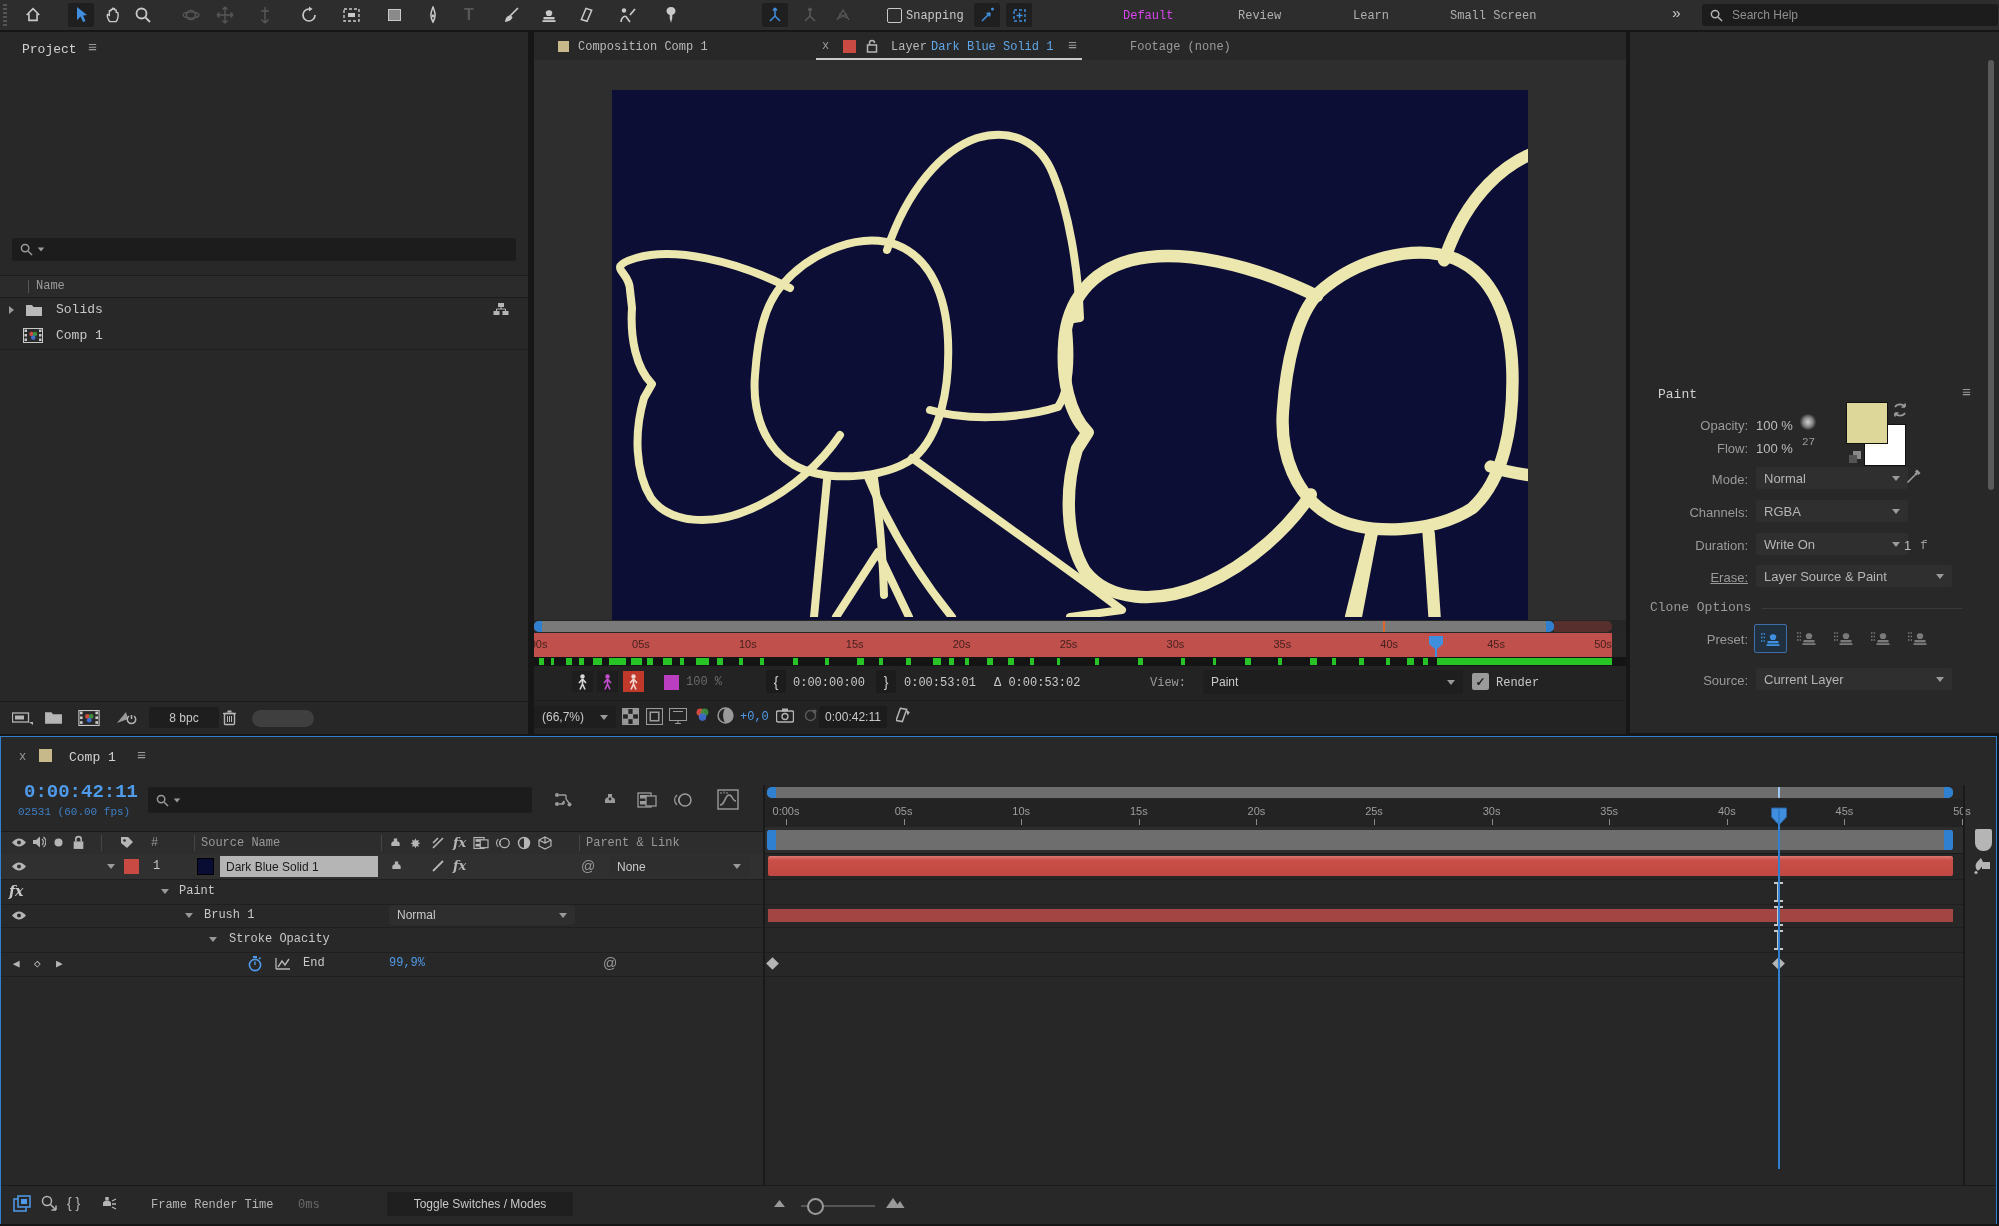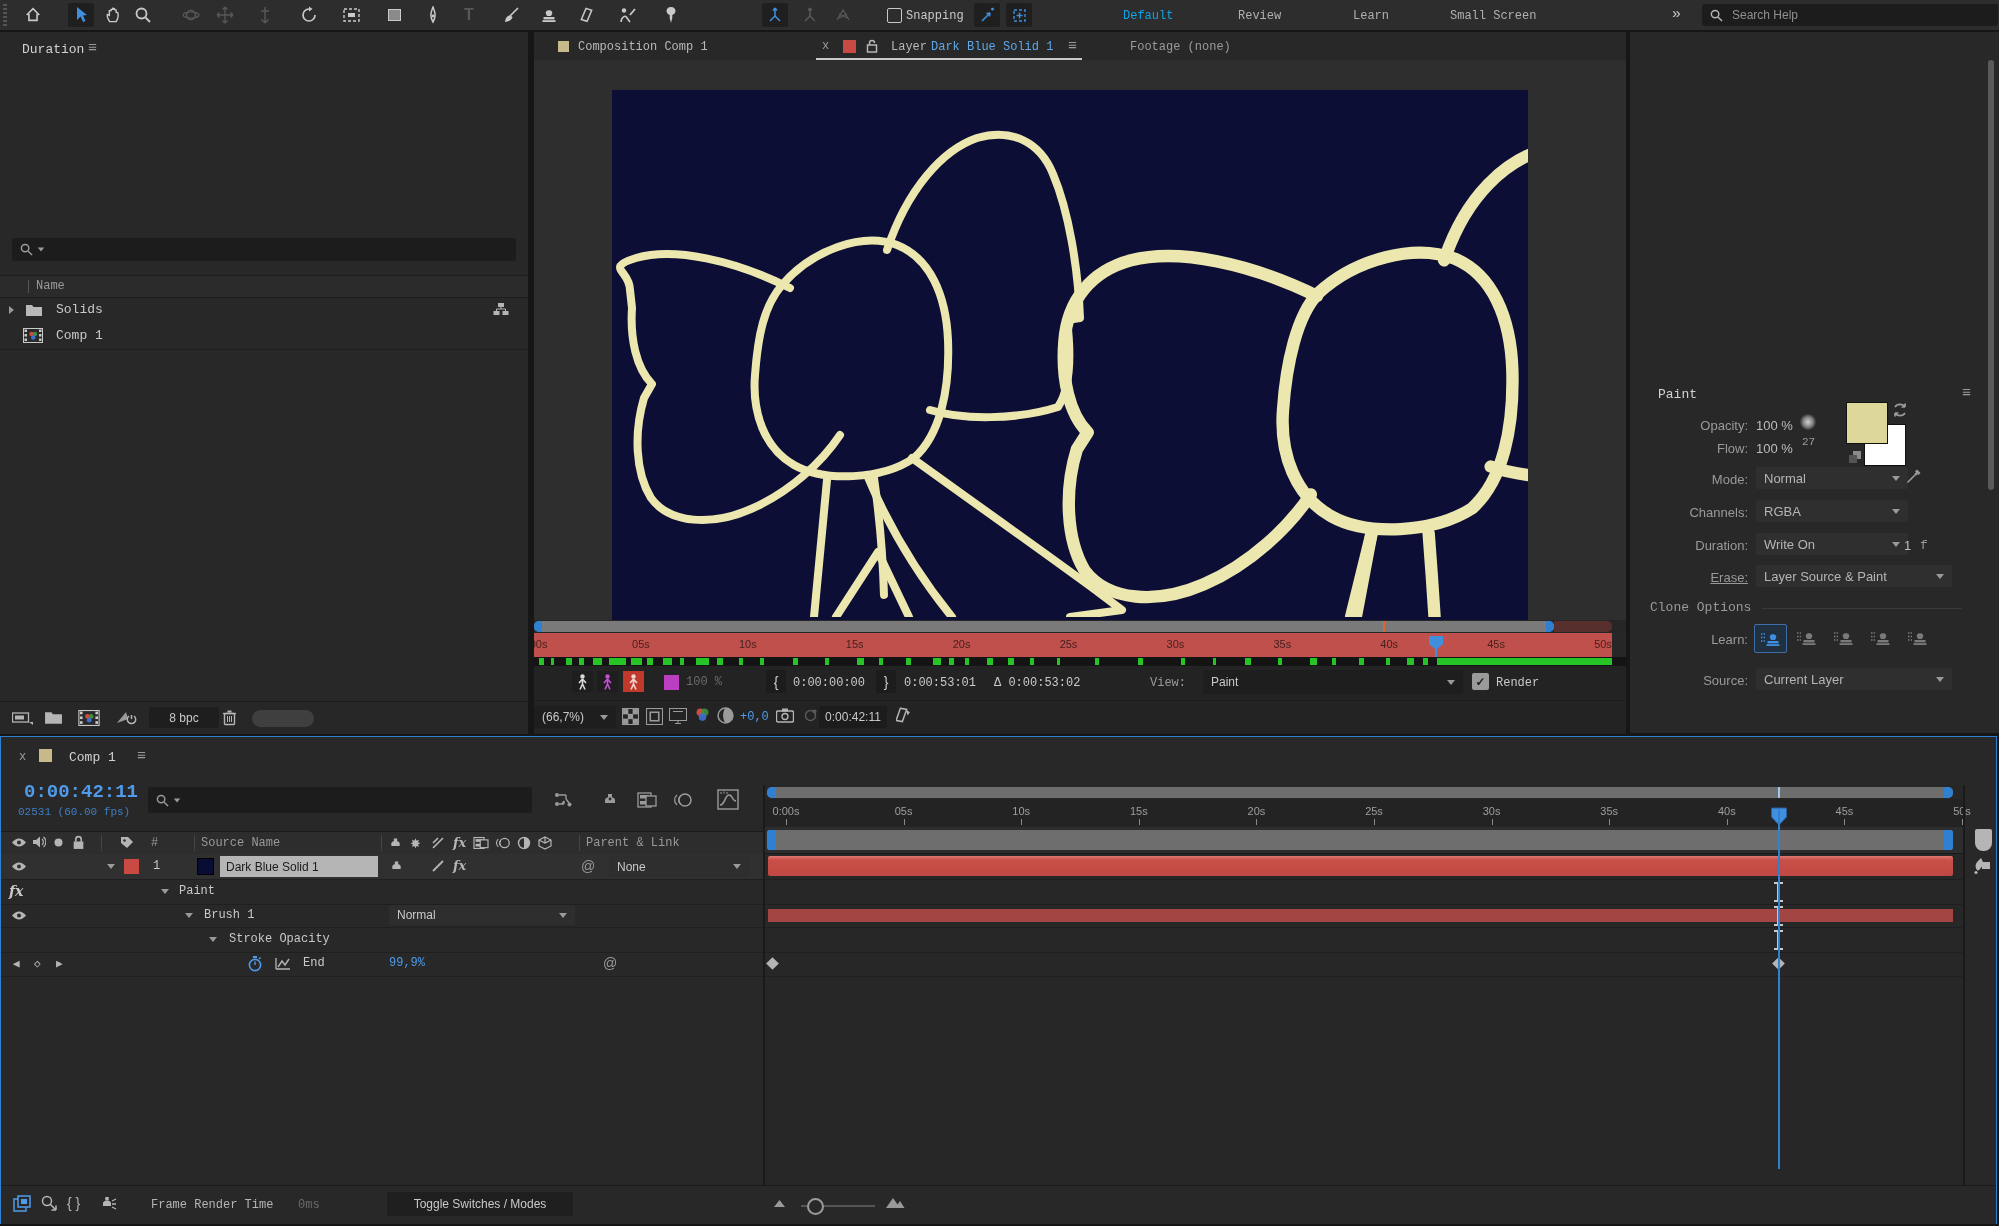--- a/index.html
+++ b/index.html
@@ -164,39 +164,39 @@
         <path d="M3 14 L11 6 M11 6 L7.5 6.5 M11 6 L10.5 9.5 M12 2 H15 M13.5 0.8 V3.5" stroke="currentColor" stroke-width="1.6" fill="none"></path>
       </svg>
     </div>
   <div class="tool bluetool" style="left:1006px;top:3px;">
       <svg width="17" height="17" viewBox="0 0 17 17">
         <rect x="3" y="3" width="11" height="11" fill="none" stroke="currentColor" stroke-width="1.4" stroke-dasharray="3 2"></rect>
         <path d="M8.5 5.5 V11.5 M5.5 8.5 H11.5" stroke="currentColor" stroke-width="1.4"></path>
       </svg>
     </div>
 
-  <span class="txt" style="left:1123px;top:9px;color:#0ea5e9;">Default</span>
+  <span class="txt" style="left:1123px;top:9px;color:#d946ef;">Default</span>
   <span class="txt" style="left:1238px;top:9px;color:#b0b0b0;">Review</span>
   <span class="txt" style="left:1353px;top:9px;color:#b0b0b0;">Learn</span>
   <span class="txt" style="left:1450px;top:9px;color:#b0b0b0;">Small Screen</span>
   <span class="txt" style="left:1672px;top:6px;font-size:15px;color:#c9c9c9;">»</span>
 
   <div class="searchbox" style="left:1702px;top:4px;width:280px;height:22px;">
     <span class="icon" style="position:static;margin-right:9px;">
         <svg width="13" height="13" viewBox="0 0 14 14">
           <circle cx="5.5" cy="5.5" r="4" fill="none" stroke="#b5b5b5" stroke-width="1.6"></circle>
           <line x1="8.8" y1="8.8" x2="13" y2="13" stroke="#b5b5b5" stroke-width="1.6"></line>
         </svg>
       </span>
     <span>Search Help</span>
   </div>
 </div>
 
 <div class="panel" style="left:0;top:32px;width:528px;height:701px;">
-  <span class="txt" style="left:22px;top:10px;font-size:13px;color:#d2d2d2;">Duration</span>
+  <span class="txt" style="left:22px;top:10px;font-size:13px;color:#d2d2d2;">Project</span>
   <span class="txt" style="left:88px;top:8px;font-size:15px;color:#9a9a9a;">≡</span>
 
   <div class="searchbox" style="left:12px;top:206px;width:488px;height:23px;">
     <span class="icon" style="position:static;margin-right:4px;">
         <svg width="13" height="13" viewBox="0 0 14 14">
           <circle cx="5.5" cy="5.5" r="4" fill="none" stroke="#9a9a9a" stroke-width="1.6"></circle>
           <line x1="8.8" y1="8.8" x2="13" y2="13" stroke="#9a9a9a" stroke-width="1.6"></line>
         </svg>
       </span>
     <span class="chev" style="transform:scale(.8);"></span>
@@ -594,21 +594,21 @@
 
     <span class="plabel" style="left:0;top:194px;text-decoration:underline;">Erase:</span>
     <div class="pdd" style="left:126px;top:189px;width:180px;height:22px;">
       <span>Layer Source &amp; Paint</span>
         <span class="chev"></span>
     </div>
 
     <span class="txt dim" style="left:20px;top:224px;font-size:13px;">Clone Options</span>
     <div class="abs" style="left:132px;top:232px;width:200px;height:1px;background:#3a3a3a;"></div>
 
-    <span class="plabel" style="left:0;top:256px;">Learn:</span>
+    <span class="plabel" style="left:0;top:256px;">Preset:</span>
     <div id="preset-stamps" class="abs" style="left:124px;top:248px;width:200px;height:30px;">
         <div class="stamp active" style="left: 0px; top: 0px;">
           <svg width="22" height="18" viewBox="0 0 22 18">
             <path d="M10 8 C8 3 18 3 16 8 L15 10 H11 Z" fill="currentColor"></path>
             <rect x="7.5" y="11" width="11" height="2.4" fill="currentColor"></rect>
             <rect x="6.5" y="14.2" width="13" height="1.8" fill="currentColor"></rect>
             <path d="M1 4 H5 M1 7.5 H5 M1 11 H5" stroke="currentColor" stroke-width="1.3" stroke-dasharray="1.5 1.2"></path>
           </svg>
         </div>
         <div class="stamp" style="left: 37px; top: 0px;">

